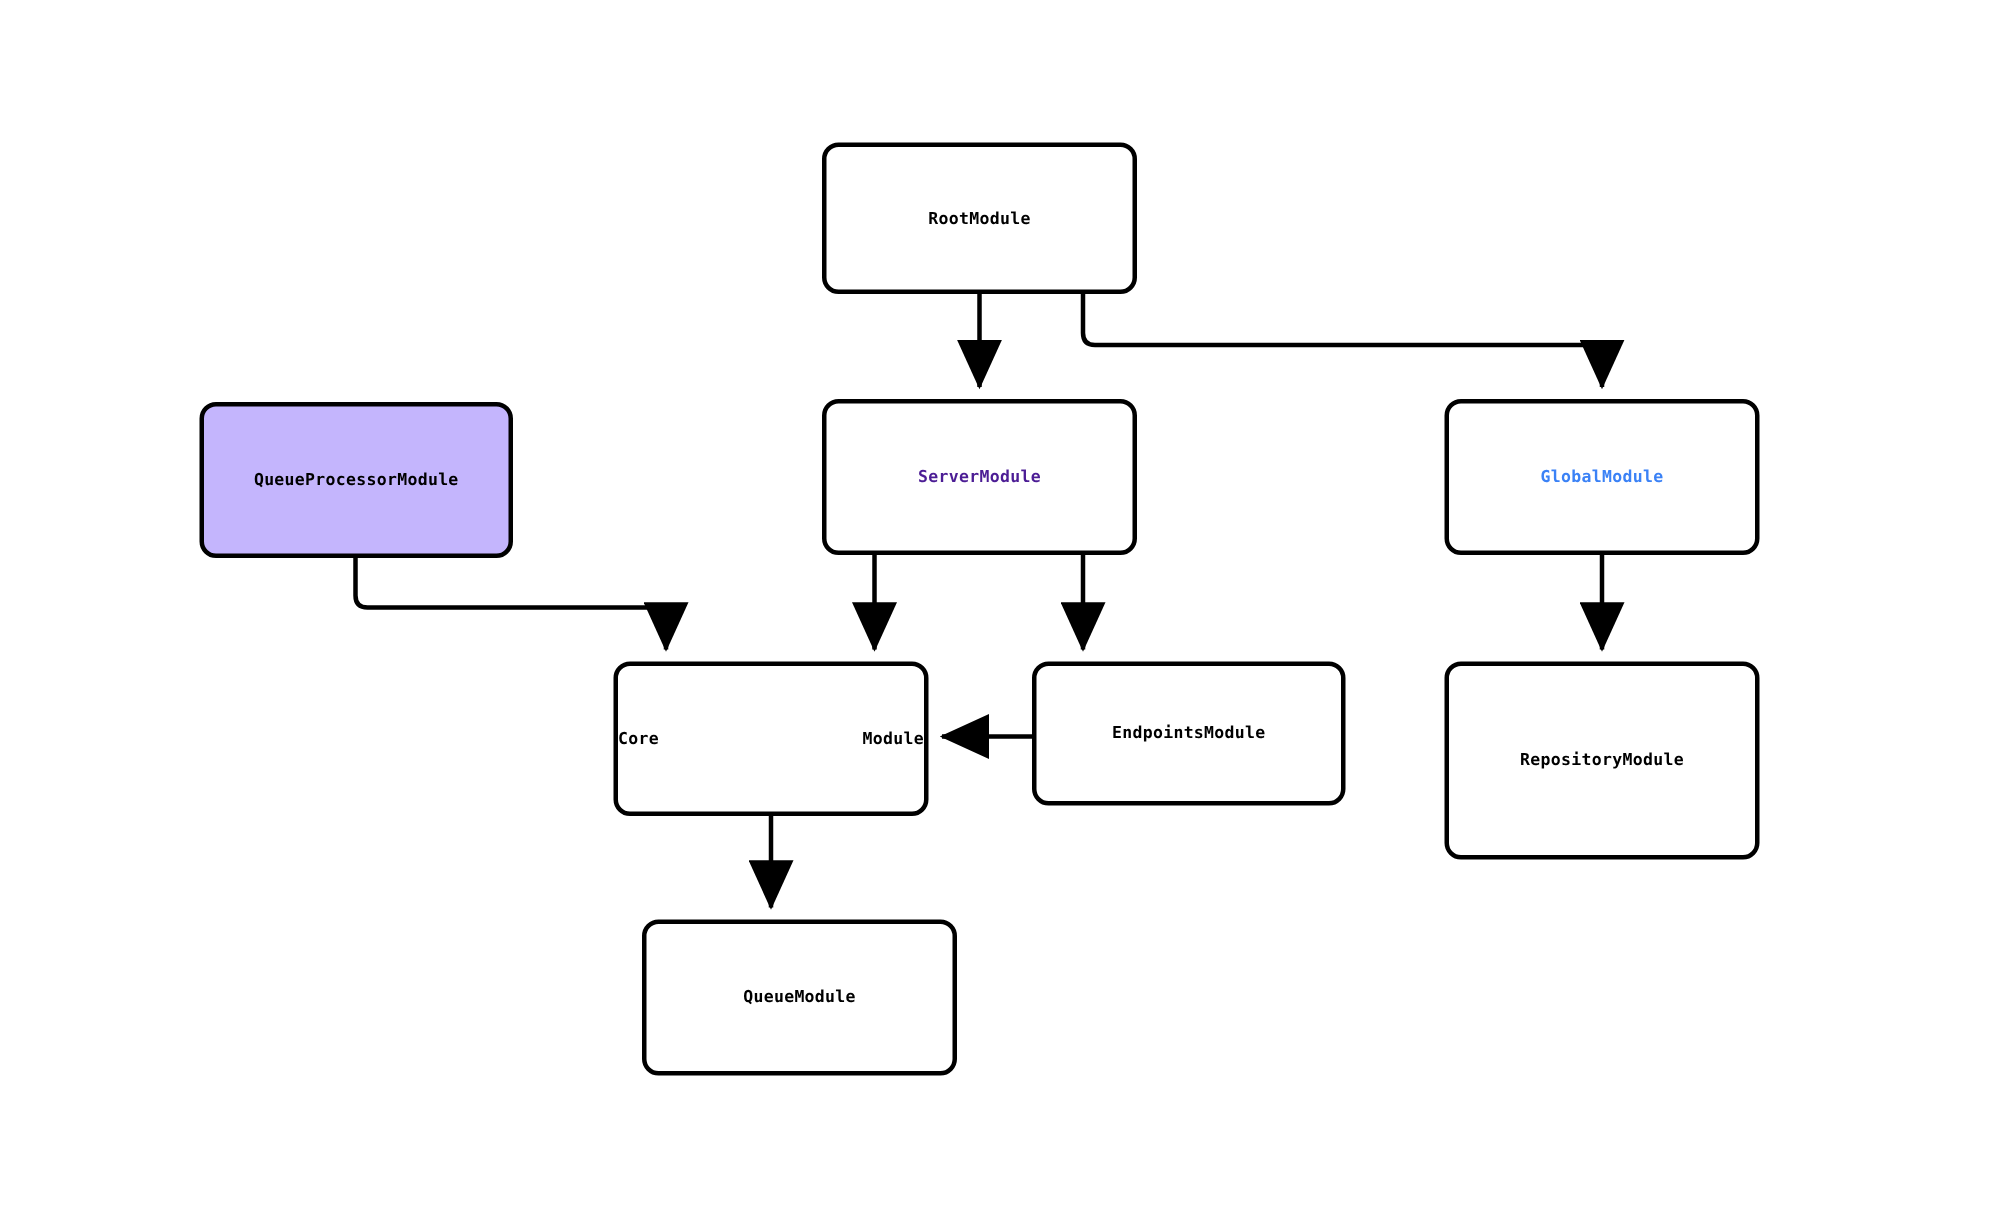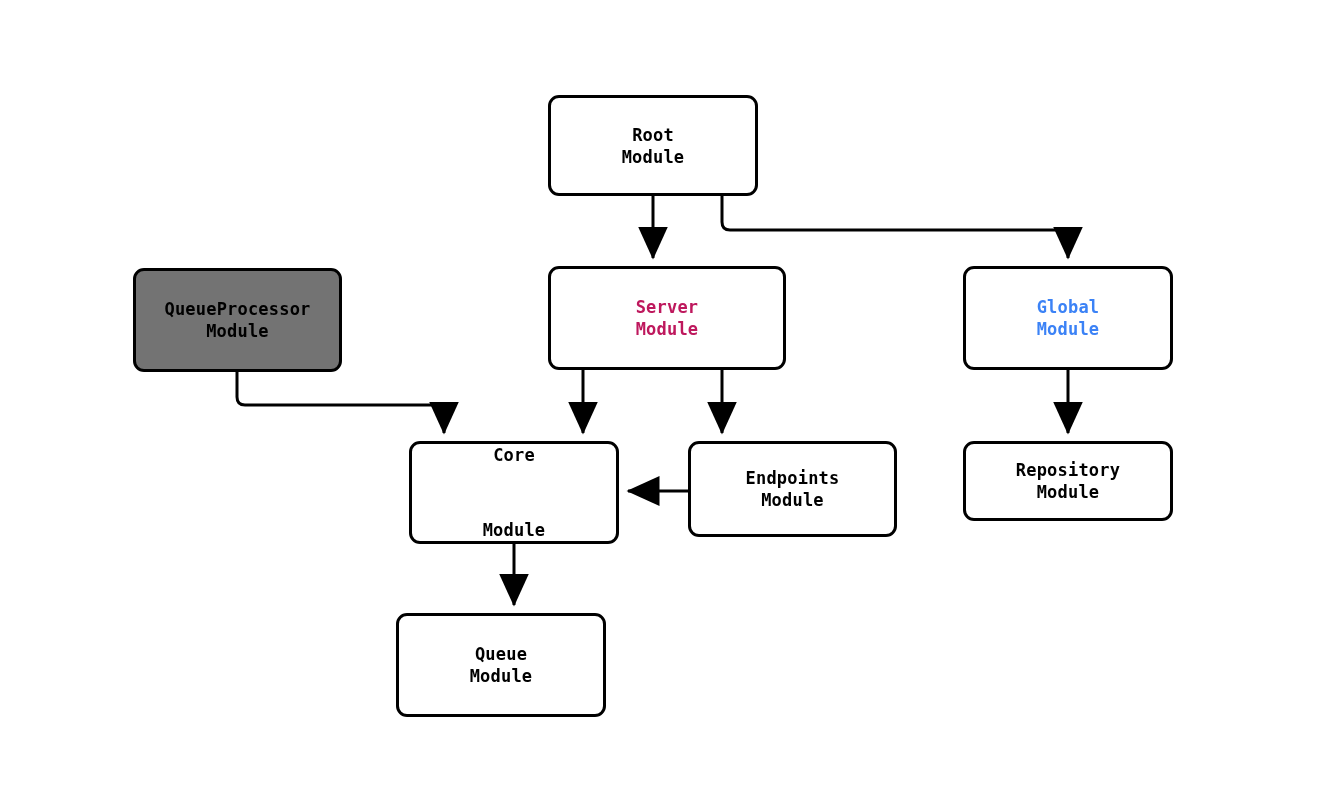--- a/index.html
+++ b/index.html
@@ -30,27 +30,27 @@
     height: 809px;
     pointer-events: none;
   }
   .node {
     position: absolute;
     box-sizing: border-box;
     background: #ffffff;
     border: 3px solid #000000;
     border-radius: 11px;
     display: flex;
-    flex-direction: column;
+    flex-direction: row;
     align-items: center;
     justify-content: center;
     text-align: center;
     color: #000000;
     font-family: "DejaVu Sans Mono", "Liberation Mono", monospace;
-    font-size: 17px;
+    font-size: 11px;
     font-weight: bold;
     line-height: 22px;
     letter-spacing: 0.2px;
   }
   .node-line {
     display: block;
     white-space: pre;
   }
 </style>
 </head>
@@ -96,48 +96,48 @@
     <g>
       <path d="M 1068 370 L 1068 433" stroke="#000000" stroke-width="3" fill="none" marker-end="url(#arrowhead-down)"></path>
     </g>
   </svg>
 
   <div class="node" style="left: 548px; top: 95px; width: 210px; height: 101px; border-radius: 11px; border-width: 3px; border-color: rgb(0, 0, 0); background: rgb(255, 255, 255); color: rgb(0, 0, 0);">
     <span class="node-line">Root</span>
     <span class="node-line">Module</span>
   </div>
 
-  <div class="node" style="left: 133px; top: 268px; width: 209px; height: 104px; border-radius: 11px; border-width: 3px; border-color: rgb(0, 0, 0); background: #737373; color: rgb(0, 0, 0);">
+  <div class="node" style="left: 133px; top: 268px; width: 209px; height: 104px; border-radius: 11px; border-width: 3px; border-color: rgb(0, 0, 0); background: #c4b5fd; color: rgb(0, 0, 0);">
     <span class="node-line">QueueProcessor</span>
     <span class="node-line">Module</span>
   </div>
 
-  <div class="node" style="left: 548px; top: 266px; width: 238px; height: 104px; border-radius: 11px; border-width: 3px; border-color: rgb(0, 0, 0); background: rgb(255, 255, 255); color: #be185d;">
+  <div class="node" style="left: 548px; top: 266px; width: 210px; height: 104px; border-radius: 11px; border-width: 3px; border-color: rgb(0, 0, 0); background: rgb(255, 255, 255); color: #4c1d95;">
     <span class="node-line">Server</span>
     <span class="node-line">Module</span>
   </div>
 
   <div class="node" style="left: 963px; top: 266px; width: 210px; height: 104px; border-radius: 11px; border-width: 3px; border-color: rgb(0, 0, 0); background: rgb(255, 255, 255); color: #3b82f6;">
     <span class="node-line">Global</span>
     <span class="node-line">Module</span>
   </div>
 
   <div class="node" style="left: 409px; top: 441px; width: 210px; height: 103px; border-radius: 11px; border-width: 3px; border-color: rgb(0, 0, 0); background: rgb(255, 255, 255); color: rgb(0, 0, 0); justify-content: space-between;">
     <span class="node-line">Core</span>
     <span class="node-line">Module</span>
   </div>
 
   <div class="node" style="left: 688px; top: 441px; width: 209px; height: 96px; border-radius: 11px; border-width: 3px; border-color: rgb(0, 0, 0); background: rgb(255, 255, 255); color: rgb(0, 0, 0);">
     <span class="node-line">Endpoints</span>
     <span class="node-line">Module</span>
   </div>
 
-  <div class="node" style="left: 963px; top: 441px; width: 210px; height: 80px; border-radius: 11px; border-width: 3px; border-color: rgb(0, 0, 0); background: rgb(255, 255, 255); color: rgb(0, 0, 0);">
+  <div class="node" style="left: 963px; top: 441px; width: 210px; height: 132px; border-radius: 11px; border-width: 3px; border-color: rgb(0, 0, 0); background: rgb(255, 255, 255); color: rgb(0, 0, 0);">
     <span class="node-line">Repository</span>
     <span class="node-line">Module</span>
   </div>
 
-  <div class="node" style="left: 396px; top: 613px; width: 210px; height: 104px; border-radius: 11px; border-width: 3px; border-color: rgb(0, 0, 0); background: rgb(255, 255, 255); color: rgb(0, 0, 0);">
+  <div class="node" style="left: 428px; top: 613px; width: 210px; height: 104px; border-radius: 11px; border-width: 3px; border-color: rgb(0, 0, 0); background: rgb(255, 255, 255); color: rgb(0, 0, 0);">
     <span class="node-line">Queue</span>
     <span class="node-line">Module</span>
   </div>
 
 </div>
 
 </body></html>

